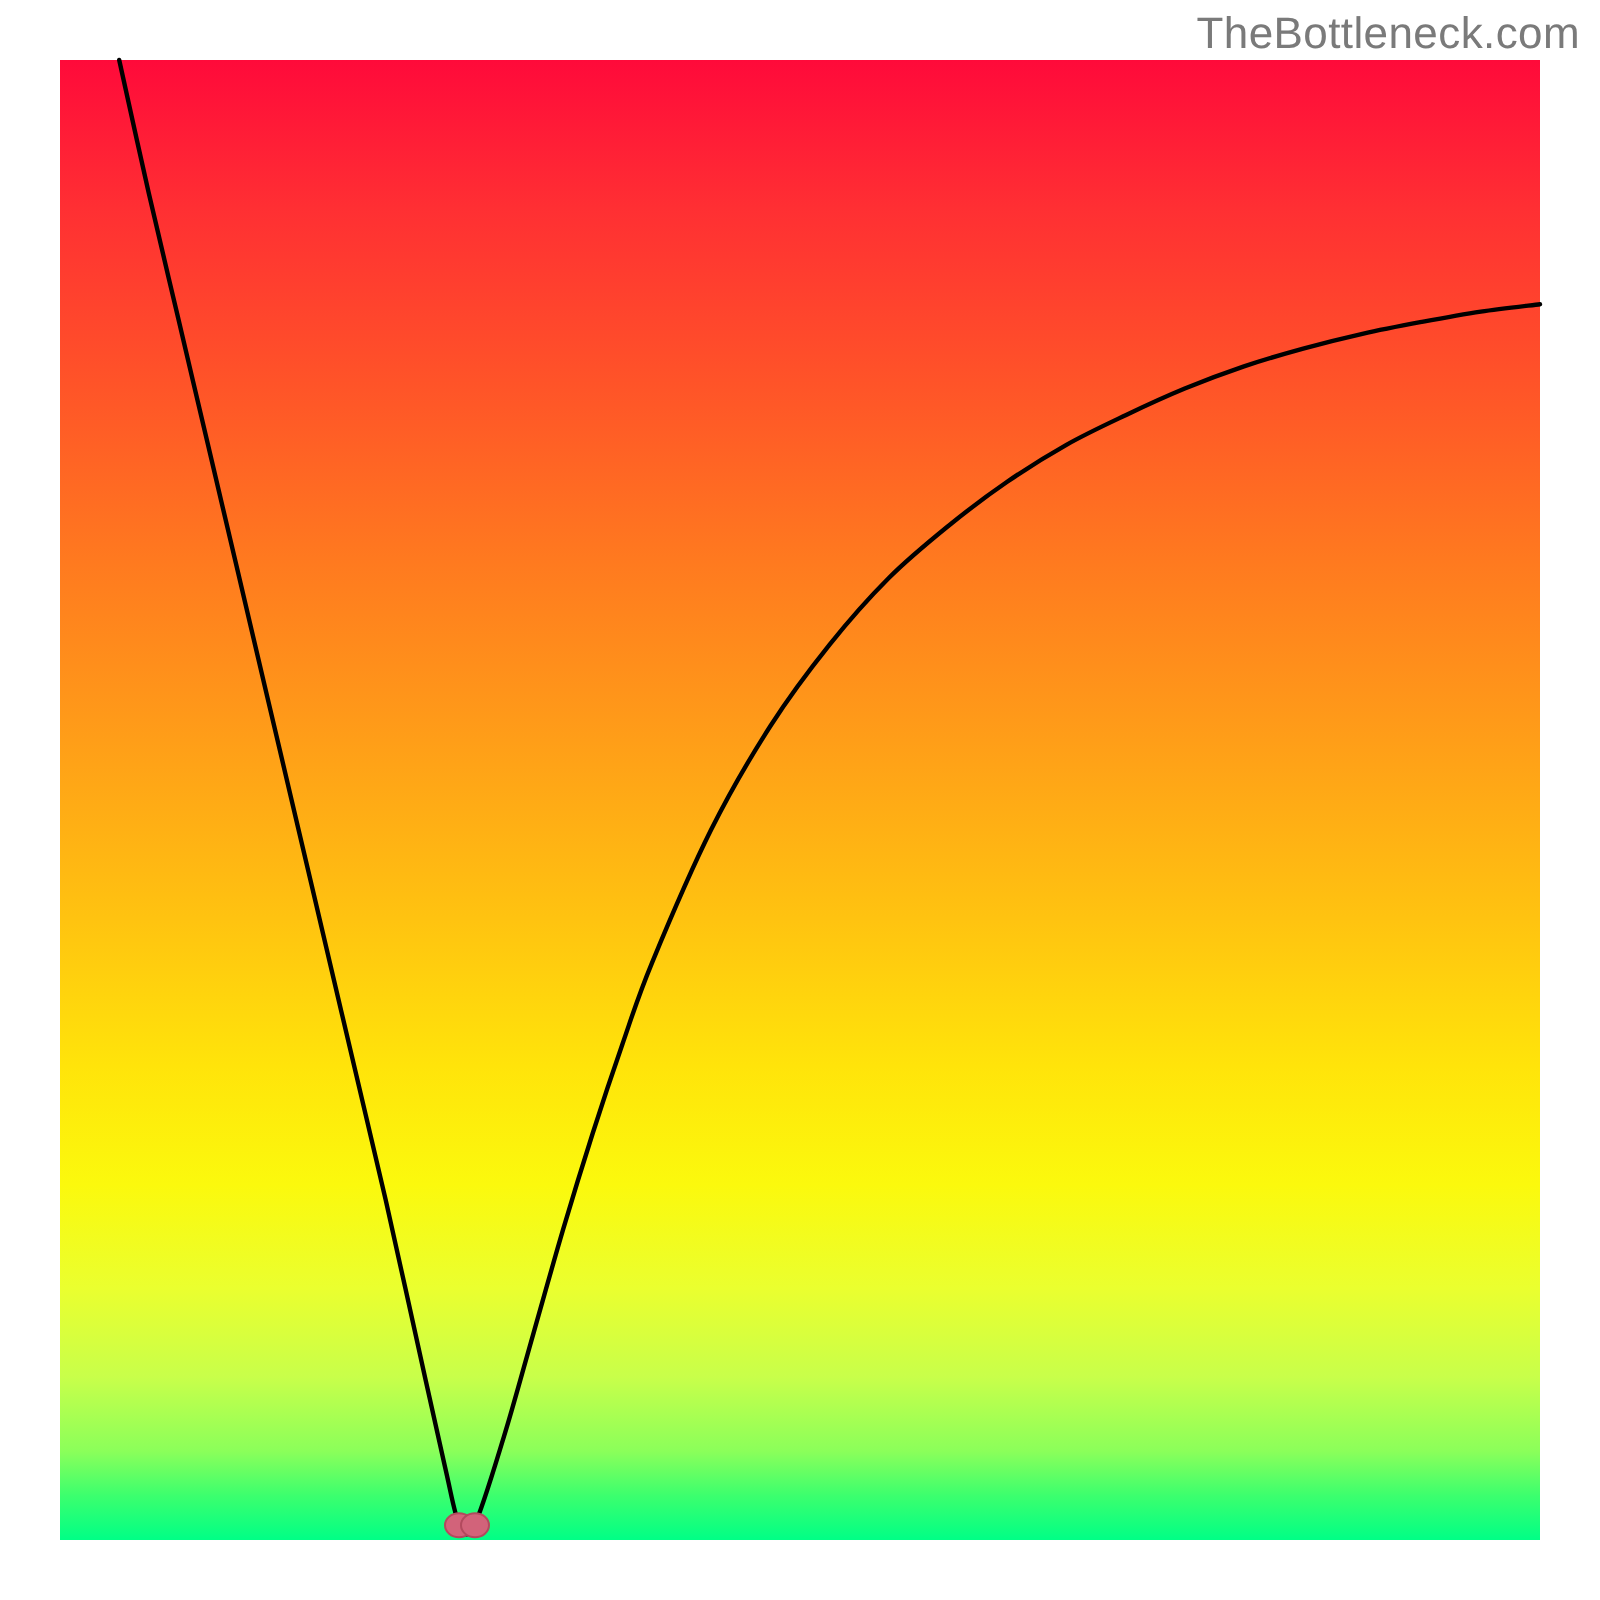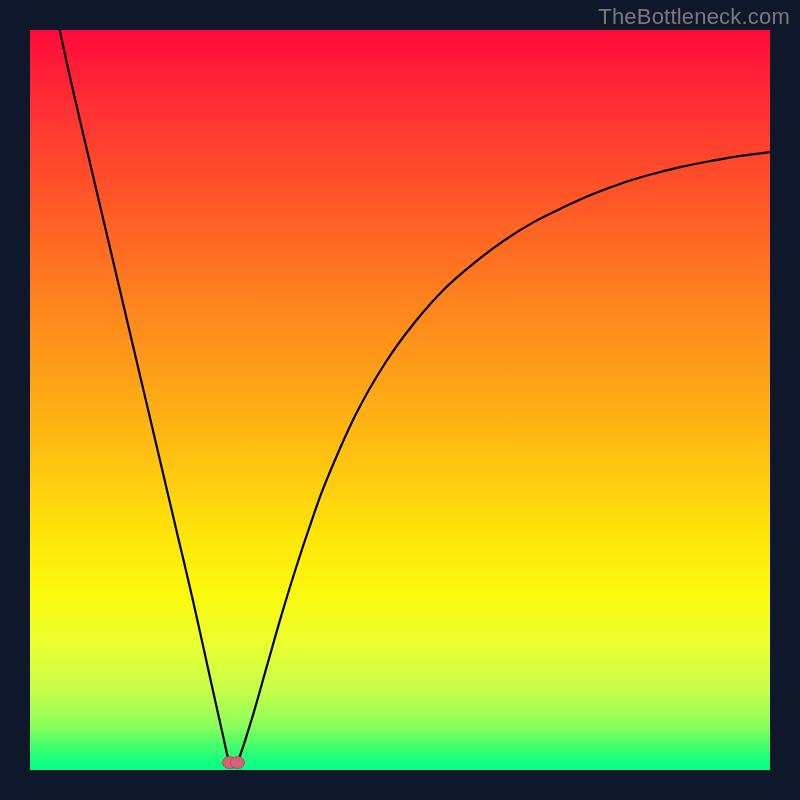--- a/index.html
+++ b/index.html
@@ -8,21 +8,21 @@
     width: 800px;
     height: 800px;
     overflow: hidden;
     background: #000;
     font-family: Arial, Helvetica, sans-serif;
   }
   .frame {
     position: relative;
     width: 800px;
     height: 800px;
-    background: #0f172a;
+    background: #ffffff;
   }
   .plot-area {
     position: absolute;
     left: 30px;
     top: 30px;
     width: 740px;
     height: 740px;
     
     background: linear-gradient(to bottom,
       #ff0a3a 0%,

